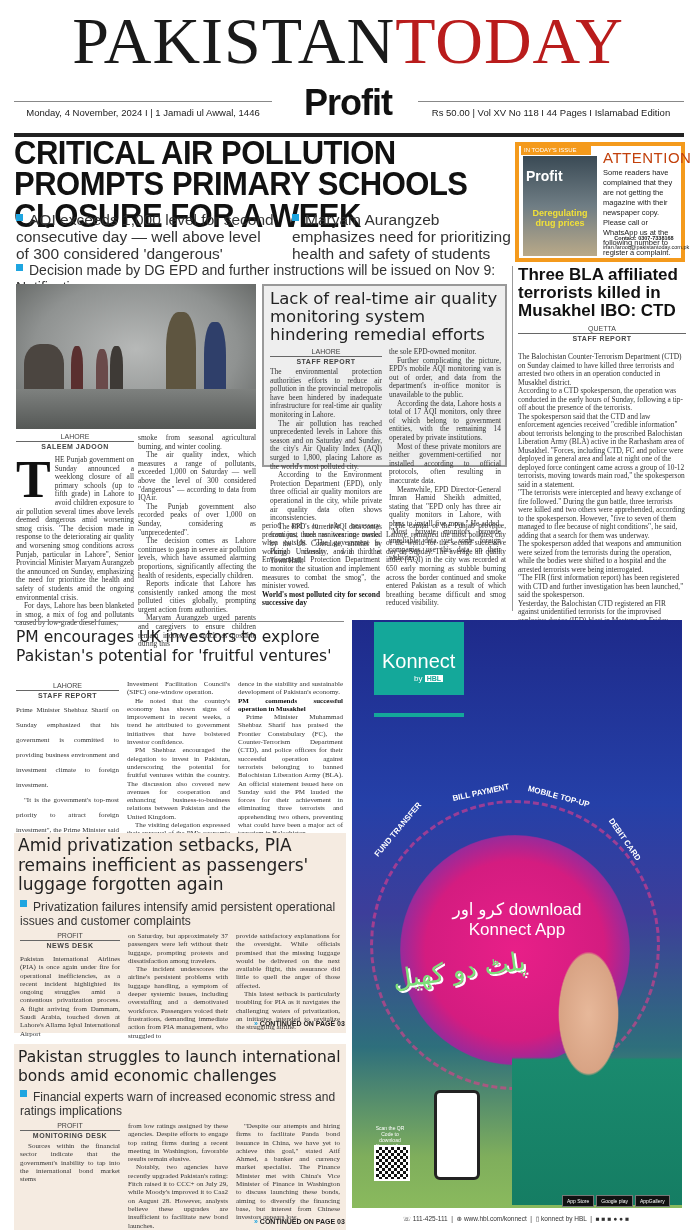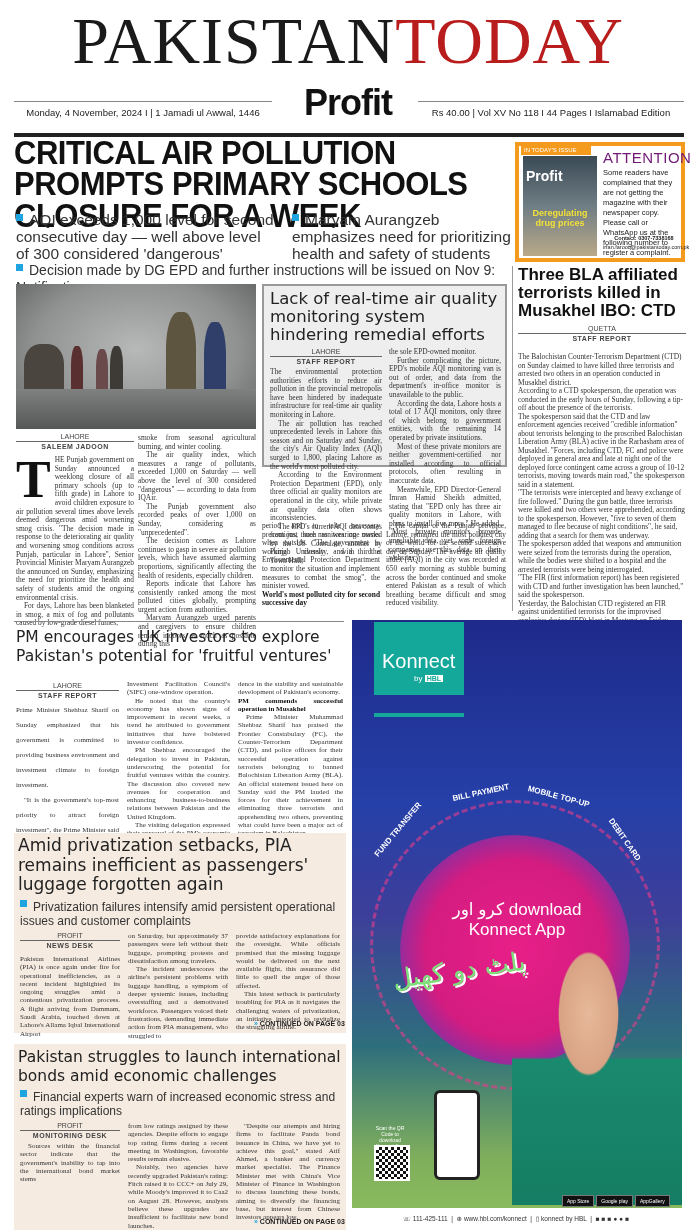--- a/index.html
+++ b/index.html
@@ -17,21 +17,21 @@
 .bullets{position:absolute;font-family:"Liberation Sans",sans-serif;font-size:15.5px;line-height:17px;color:#333}
 .bullets .sq{display:inline-block;width:7px;height:7px;background:#1ea5e0;margin-right:6px;vertical-align:4px}
 .b1{top:211px;left:16px;width:260px}
 .b2{top:211px;left:292px;width:230px}
 .b3{top:262px;left:16px;width:500px;font-size:14px}
 .attn{position:absolute;top:142px;left:515px;width:170px;height:120px;border:4px solid #f49a1c;background:#fff}
 .attn .tag{position:absolute;top:-1px;left:2px;width:70px;height:10px;background:#f49a1c;color:#fff;font-family:"Liberation Sans",sans-serif;font-size:6px;padding-left:3px;line-height:10px}
 .attn .cover{position:absolute;top:10px;left:4px;width:74px;height:100px;background:linear-gradient(180deg,#3a4a55 0%,#6f7d84 50%,#b9a988 100%)}
 .attn .cover .cv-profit{position:absolute;top:12px;left:3px;font-family:"Liberation Sans",sans-serif;font-weight:bold;font-size:14px;color:#fff}
 .attn .cover .cv-title{position:absolute;top:52px;left:3px;width:68px;font-family:"Liberation Sans",sans-serif;font-weight:bold;font-size:9px;line-height:10px;color:#f1e038;text-align:center}
-.attn .title{position:absolute;top:3px;left:84px;font-family:"Liberation Sans",sans-serif;font-size:15px;color:#701a75;letter-spacing:0.5px}
+.attn .title{position:absolute;top:3px;left:84px;font-family:"Liberation Sans",sans-serif;font-size:15px;color:#c2410c;letter-spacing:0.5px}
 .attn .body{position:absolute;top:22px;left:84px;width:80px;font-family:"Liberation Sans",sans-serif;font-size:7.5px;line-height:10px;color:#222}
 .attn .contact{position:absolute;top:88px;left:84px;width:82px;font-family:"Liberation Sans",sans-serif;font-size:5.5px;font-weight:bold;line-height:9px;text-align:center}
 .photo{position:absolute;top:284px;left:16px;width:240px;height:145px;background:radial-gradient(ellipse at 50% 45%,#b7b9b8 0%,#8f9291 60%,#5e615f 100%);overflow:hidden}
 .photo .fig{position:absolute;background:#3e3a36;border-radius:40% 40% 10% 10%}
 .photo .road{position:absolute;bottom:0;left:0;width:100%;height:40px;background:linear-gradient(180deg,#7e817f,#555856)}
 .byline{font-family:"Liberation Sans",sans-serif;text-align:center;font-size:7px;color:#444}
 .byline .loc{border-bottom:1px solid #666;padding-bottom:1px;margin-bottom:1px}
 .byline .rep{font-weight:bold;font-size:7px;letter-spacing:0.5px}
 .col{position:absolute;font-family:"Liberation Serif",serif;font-size:7.4px;line-height:8.6px;text-align:justify;color:#333}
 .col p{text-indent:8px}
@@ -67,21 +67,21 @@
 </style>
 </head>
 <body>
 
 <div class="masthead">
   <div class="logo">
     <span class="p1" style="text-transform:uppercase;font-variant:small-caps">Pakistan</span><span class="p2" style="text-transform:uppercase">Today</span>
   </div>
   <div class="profit">Profit</div>
   <div class="dateline">Monday, 4 November, 2024 I | 1 Jamadi ul Awwal, 1446</div>
-  <div class="priceline">Rs 40.00 | Vol XV No 118 I 44 Pages I Islamabad Edition</div>
+  <div class="priceline">Rs 50.00 | Vol XV No 118 I 44 Pages I Islamabad Edition</div>
 </div>
 <div class="topbar"></div>
 
 <h1 class="lead-head">CRITICAL AIR POLLUTION PROMPTS PRIMARY SCHOOLS CLOSURE FOR A WEEK</h1>
 <div class="bullets b1"><span class="sq"></span><span>AQI exceeds 1,000 level for second consecutive day — well above level of 300 considered 'dangerous'</span></div>
 <div class="bullets b2"><span class="sq"></span><span>Maryam Aurangzeb emphasizes need for prioritizing health and safety of students</span></div>
 <div class="bullets b3"><span class="sq"></span><span>Decision made by DG EPD and further instructions will be issued on Nov 9: Notification</span></div>
 
 <div class="attn">
   <div class="tag">IN TODAY'S ISSUE</div>

